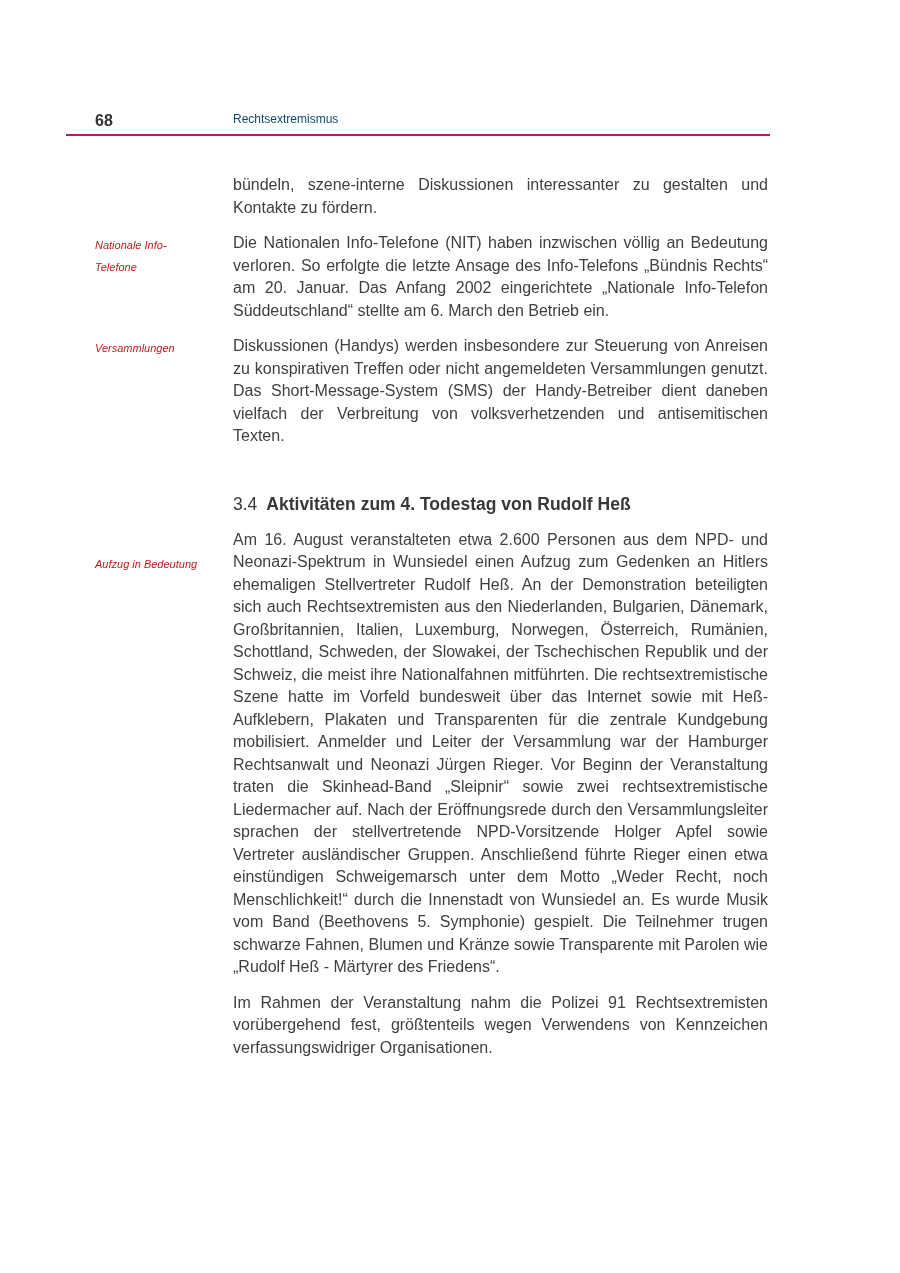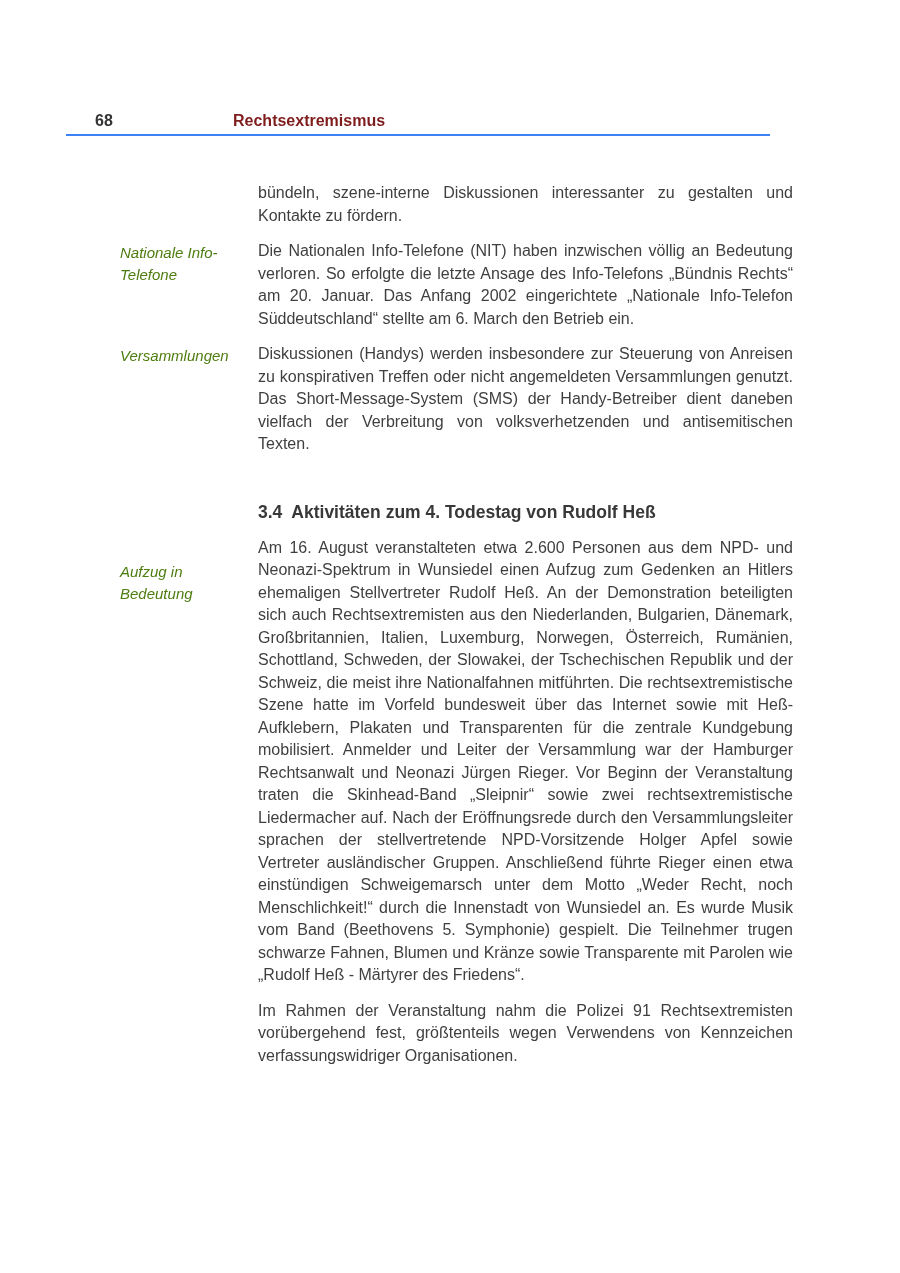--- a/index.html
+++ b/index.html
@@ -16,58 +16,57 @@
     overflow: hidden;
   }
 
   
   .page-header {
     position: absolute;
     left: 66px;
     top: 112px;
     width: 704px;
     height: 22px;
-    border-bottom: 2px solid #3b82f6;
+    border-bottom: 2px solid #be185d;
   }
   .page-number {
     position: absolute;
     left: 29px;
     top: 0;
     font-size: 16px;
     font-weight: bold;
     color: #333333;
   }
   .running-head {
     position: absolute;
     left: 167px;
     top: 0;
-    font-size: 16px;
-    font-weight: bold;
-    color: #7f1d1d;
+    font-size: 12px;
+    font-weight: normal;
+    color: #0c4a6e;
   }
 
   
   .page-main {
     position: absolute;
     left: 95px;
-    top: 182px;
+    top: 174px;
     width: 673px;
-    margin-left: 25px;
   }
   .block {
     display: grid;
     grid-template-columns: 138px 535px;
     align-items: start;
   }
   .block + .block { margin-top: 13px; }
 
   .note {
-    font-size: 15px;
+    font-size: 11px;
     font-style: italic;
-    color: #4d7c0f;
+    color: #b91c1c;
     line-height: 22px;
     width: 112px;
     padding-top: 2px;
   }
   .note.offset-one-line { padding-top: 24px; }
 
   .para {
     margin: 0;
     font-size: 16px;
     line-height: 22.5px;
@@ -80,21 +79,21 @@
     margin-bottom: 9px;
   }
   .section-heading {
     margin: 0;
     font-size: 17.5px;
     line-height: 24px;
     color: #383838;
     font-weight: normal;
   }
   .section-heading .h-num {
-    font-weight: bold;
+    font-weight: normal;
     margin-right: 9px;
   }
   .section-heading .h-text {
     font-weight: bold;
   }
 </style>
 </head>
 <body>
 
 <header class="page-header">

